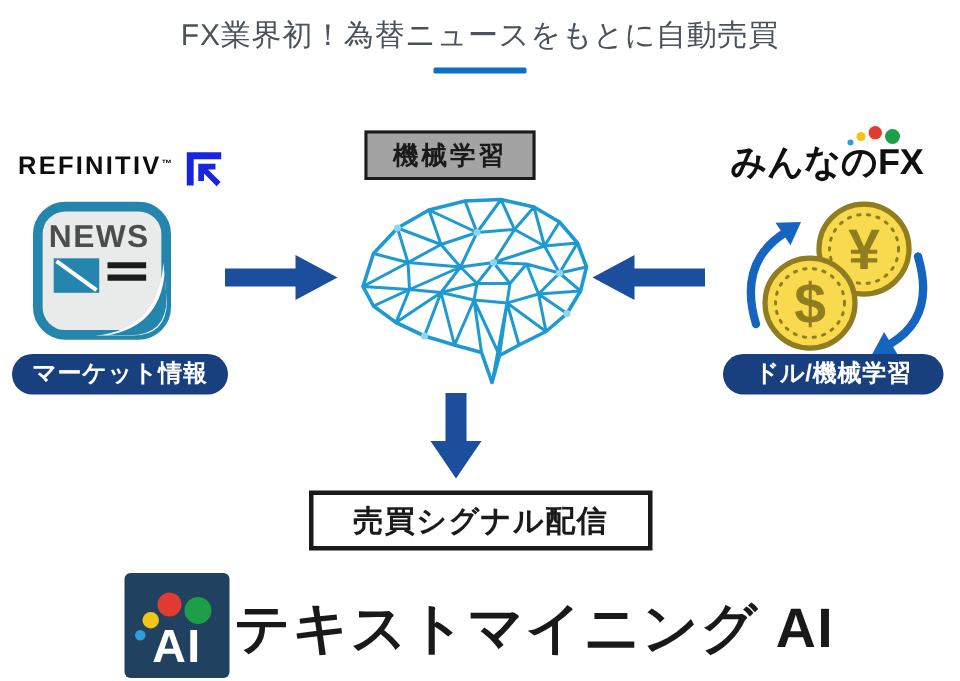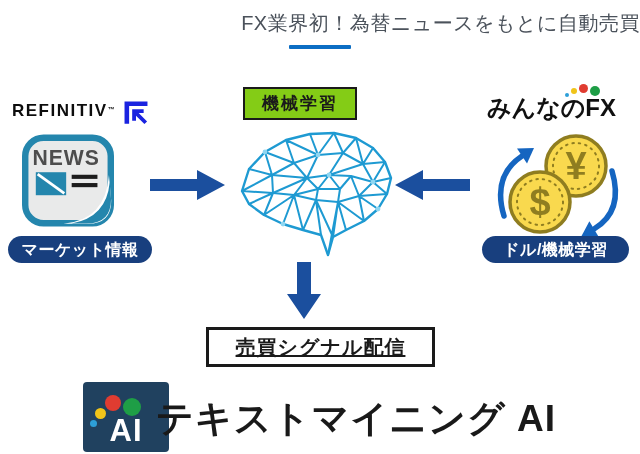--- a/index.html
+++ b/index.html
@@ -4,21 +4,21 @@
 <style>
   html,body { margin:0; padding:0; background:#ffffff; }
   .stage {
     position:relative; width:640px; height:454px; background:#ffffff;
     font-family:"Liberation Sans","DejaVu Sans",sans-serif; overflow:hidden;
   }
   .abs { position:absolute; }
 
   
   .title {
-    top:10px; left:0; width:640px; text-align:right;
+    top:10px; left:0; width:640px; text-align:center;
     font-size:20px; font-weight:500; color:#4b525b; letter-spacing:.5px;
   }
   .title-underline {
     top:45px; left:289px; width:62px; height:4px; background:#0c6ec4; border-radius:1px;
   }
 
   
   .ref-logo { left:12px; top:100px; display:flex; align-items:flex-start; gap:7px; }
   .ref-word { font-weight:800; font-size:17px; letter-spacing:1.5px; color:#0d0d0d; line-height:22px; }
   .ref-tm { font-size:7px; vertical-align:top; position:relative; top:-1px; }
@@ -33,44 +33,44 @@
   .pill-right { left:482px; top:236px; width:147px; }
 
   
   .arrow-left  { left:150px; top:169px; }
   .arrow-right { left:394px; top:169px; transform:scaleX(-1); }
   .arrow-down  { left:286px; top:262px; }
 
   
   .ml-box {
     left:243px; top:87px; width:114px; height:33px; box-sizing:border-box;
-    border:2px solid #1a1a1a; background:#84cc16; display:flex; align-items:center; justify-content:center;
+    border:2px solid #1a1a1a; background:#a3a3a3; display:flex; align-items:center; justify-content:center;
     font-size:17px; font-weight:700; color:#1a1a1a; letter-spacing:2px;
   }
   .brain { left:234px; top:131px; }
   .signal-box {
     left:206px; top:327px; width:229px; height:40px; box-sizing:border-box;
     border:3px solid #1a1a1a; background:#fff; display:flex; align-items:center; justify-content:center;
-    font-size:20px; font-weight:700; color:#1a1a1a; letter-spacing:1px;text-decoration:underline;
+    font-size:20px; font-weight:700; color:#1a1a1a; letter-spacing:1px;
   }
 
   
   .minna { left:487px; top:84px; width:145px; height:36px; }
   .minna-word {
     position:absolute; left:0; top:8px; font-weight:800; font-size:24px; color:#101010; letter-spacing:0;
   }
   .dot { position:absolute; border-radius:50%; }
   .minna .dot-blue   { left:78px; top:9px;  width:4px;  height:4px;  background:#2d9fd8; }
   .minna .dot-yellow { left:84px; top:4px;  width:6px;  height:6px;  background:#f0c419; }
   .minna .dot-red    { left:92px; top:0;    width:9px;  height:9px;  background:#e03c31; }
   .minna .dot-green  { left:103px; top:2px; width:10px; height:10px; background:#1e9e46; }
   .coins { left:488px; top:126px; }
 
   
-  .ai-badge { left:83px; top:382px; width:70px; height:70px; background:#20415f; border-radius:4px;padding-left:16px; }
+  .ai-badge { left:83px; top:382px; width:70px; height:70px; background:#20415f; border-radius:4px; }
   .ai-badge .ai-word {
     position:absolute; left:0; bottom:3px; width:100%; text-align:center;
     color:#ffffff; font-weight:800; font-size:31px; letter-spacing:1px;
   }
   .ai-badge .dot-blue   { left:7px;  top:38px; width:7px;  height:7px;  background:#2d9fd8; }
   .ai-badge .dot-yellow { left:12px; top:26px; width:11px; height:11px; background:#f0c419; }
   .ai-badge .dot-red    { left:22px; top:13px; width:16px; height:16px; background:#e03c31; }
   .ai-badge .dot-green  { left:40px; top:16px; width:18px; height:18px; background:#1e9e46; }
   .product {
     left:156px; top:394px; width:400px;

